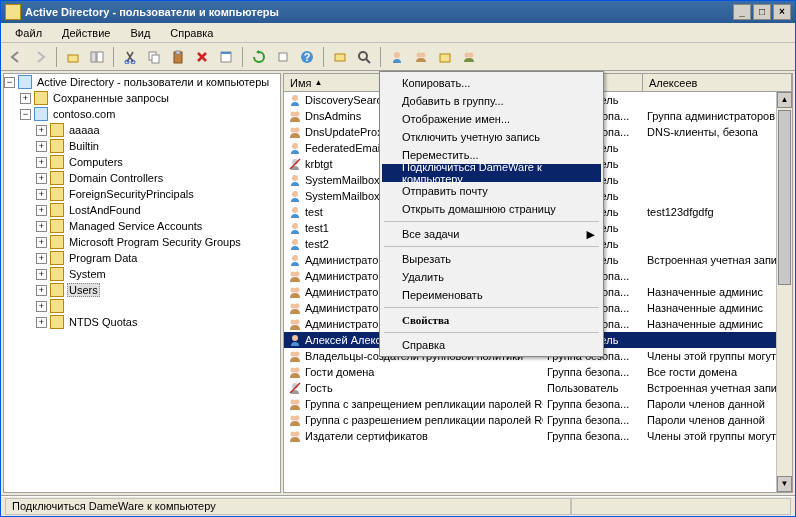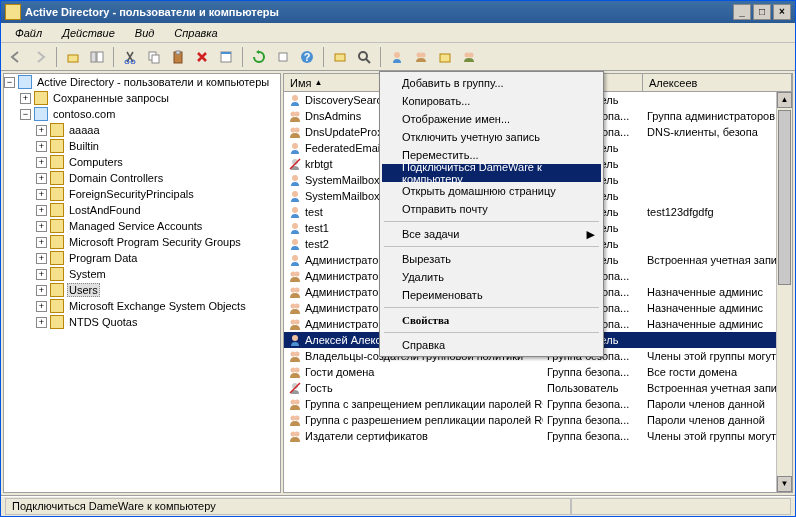--- a/index.html
+++ b/index.html
@@ -3,21 +3,21 @@
 <meta charset="utf-8">
 <style>
   * { box-sizing: border-box; margin: 0; padding: 0; font-family: Tahoma, sans-serif; font-size: 11px; }
   body { background: #ece9d8; width: 796px; height: 517px; overflow: hidden; position: relative; }
   .window { width: 796px; height: 517px; display: flex; flex-direction: column; border: 1px solid #0054e3; }
   .titlebar { height: 22px; background: linear-gradient(to bottom, #3b6ea5 0%, #2a5a94 100%); color: white; display: flex; align-items: center; padding: 0 4px; font-weight: bold; }
   .titlebar .spacer { flex: 1; }
   .title-icon { width: 16px; height: 16px; background: #f5e08c; border: 1px solid #b8860b; margin-right: 4px; }
   .win-btn { width: 18px; height: 16px; background: #d4d0c8; border: 1px solid #888; margin-left: 2px; font-size: 10px; line-height: 14px; text-align: center; color: black; cursor: default; }
   .menubar { height: 20px; display: flex; align-items: center; padding: 0 6px; gap: 4px; background: #ece9d8; border-bottom: 1px solid #c0c0c0; }
-  .menu-item { padding: 2px 8px; cursor: default; font-style: italic; }
+  .menu-item { padding: 2px 8px; cursor: default; }
   .toolbar { height: 28px; display: flex; align-items: center; padding: 0 4px; gap: 2px; background: #ece9d8; border-bottom: 1px solid #a0a0a0; }
   .tool-btn { width: 22px; height: 22px; display: flex; align-items: center; justify-content: center; border: 1px solid transparent; cursor: default; }
   .tool-sep { width: 1px; height: 20px; background: #a0a0a0; margin: 0 3px; }
   .content { flex: 1; display: flex; min-height: 0; border-bottom: 1px solid #a0a0a0; }
   .tree-panel { width: 278px; background: white; border: 1px solid #a0a0a0; margin: 2px; overflow: auto; }
   .tree-item { display: flex; align-items: center; height: 16px; white-space: nowrap; cursor: default; }
   .tree-indent { display: inline-block; width: 16px; }
   .tree-expander { width: 11px; height: 11px; border: 1px solid #888; font-size: 9px; line-height: 9px; text-align: center; margin-right: 3px; background: white; }
   .tree-icon { width: 14px; height: 14px; background: #f5e08c; border: 1px solid #b8860b; margin-right: 3px; }
   .tree-icon.root { background: #d0e8ff; border: 1px solid #4a90d2; }
@@ -274,21 +274,20 @@
             <span class="tree-indent"></span>
             <span class="tree-expander">+</span>
             <span class="tree-icon"></span>
             <span class="tree-label">Users</span>
           </div>
           <div class="tree-item">
             <span class="tree-indent"></span>
             <span class="tree-indent"></span>
             <span class="tree-expander">+</span>
             <span class="tree-icon"></span>
-            <span class="tree-label">Microsoft Exchange System Objects</span>
           </div>
           <div class="tree-item">
             <span class="tree-indent"></span>
             <span class="tree-indent"></span>
             <span class="tree-expander">+</span>
             <span class="tree-icon"></span>
             <span class="tree-label">NTDS Quotas</span>
           </div>
         </div>
     </div>
@@ -606,28 +605,28 @@
     </div>
   </div>
 
   <div class="statusbar">
     <div class="status-cell">Подключиться DameWare к компьютеру</div>
     <div class="status-cell" style="width:220px"></div>
   </div>
 </div>
 
 <div class="context-menu" id="ctx">
+    <div class="ctx-item">Копировать...</div>
     <div class="ctx-item">Добавить в группу...</div>
-    <div class="ctx-item">Копировать...</div>
     <div class="ctx-item">Отображение имен...</div>
     <div class="ctx-item">Отключить учетную запись</div>
     <div class="ctx-item">Переместить...</div>
     <div class="ctx-item hl">Подключиться DameWare к компьютеру</div>
+    <div class="ctx-item">Отправить почту</div>
     <div class="ctx-item">Открыть домашнюю страницу</div>
-    <div class="ctx-item">Отправить почту</div>
     <div class="ctx-sep"></div>
     <div class="ctx-item">Все задачи<span class="ctx-arrow">▶</span></div>
     <div class="ctx-sep"></div>
     <div class="ctx-item">Вырезать</div>
     <div class="ctx-item">Удалить</div>
     <div class="ctx-item">Переименовать</div>
     <div class="ctx-sep"></div>
     <div class="ctx-item bold">Свойства</div>
     <div class="ctx-sep"></div>
     <div class="ctx-item">Справка</div>

